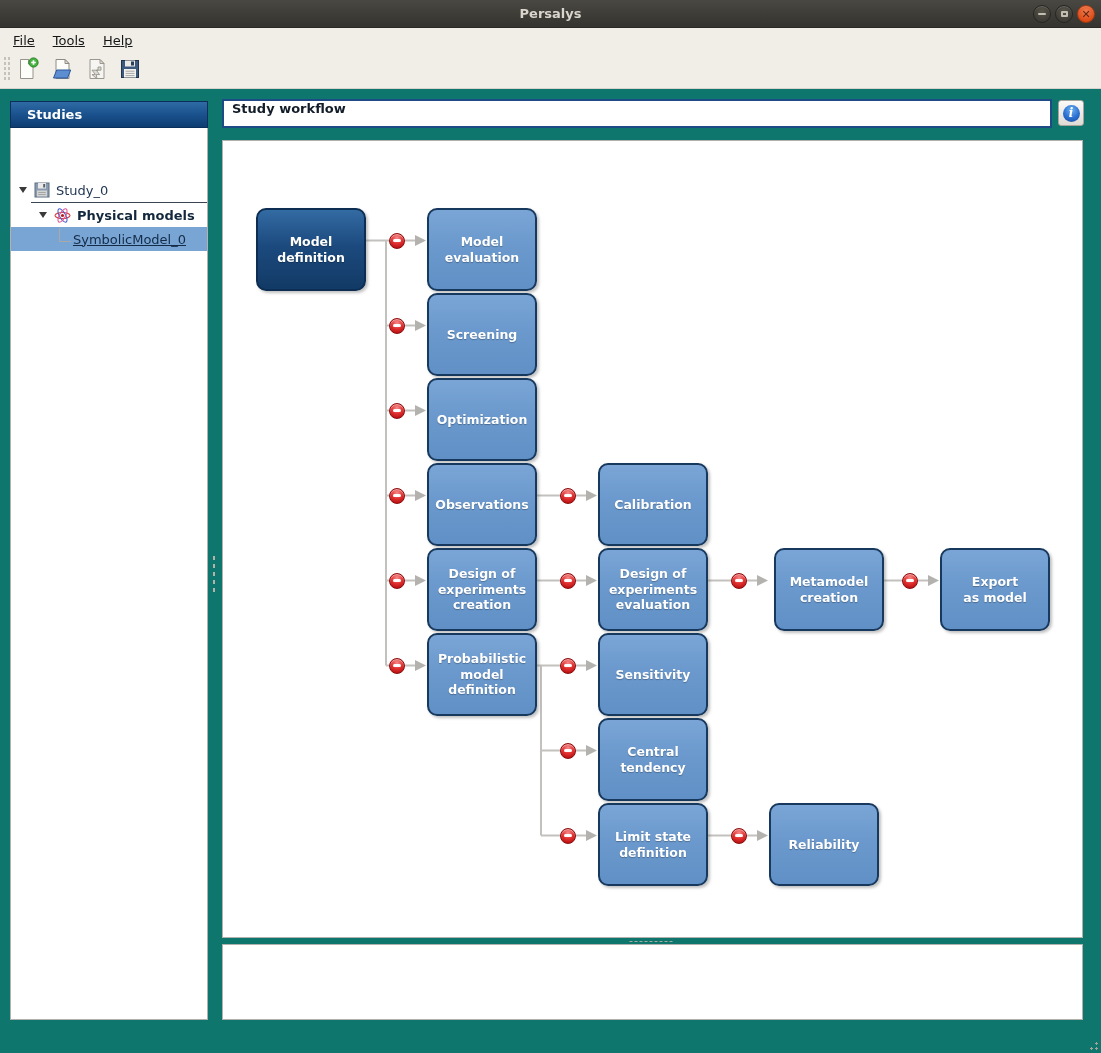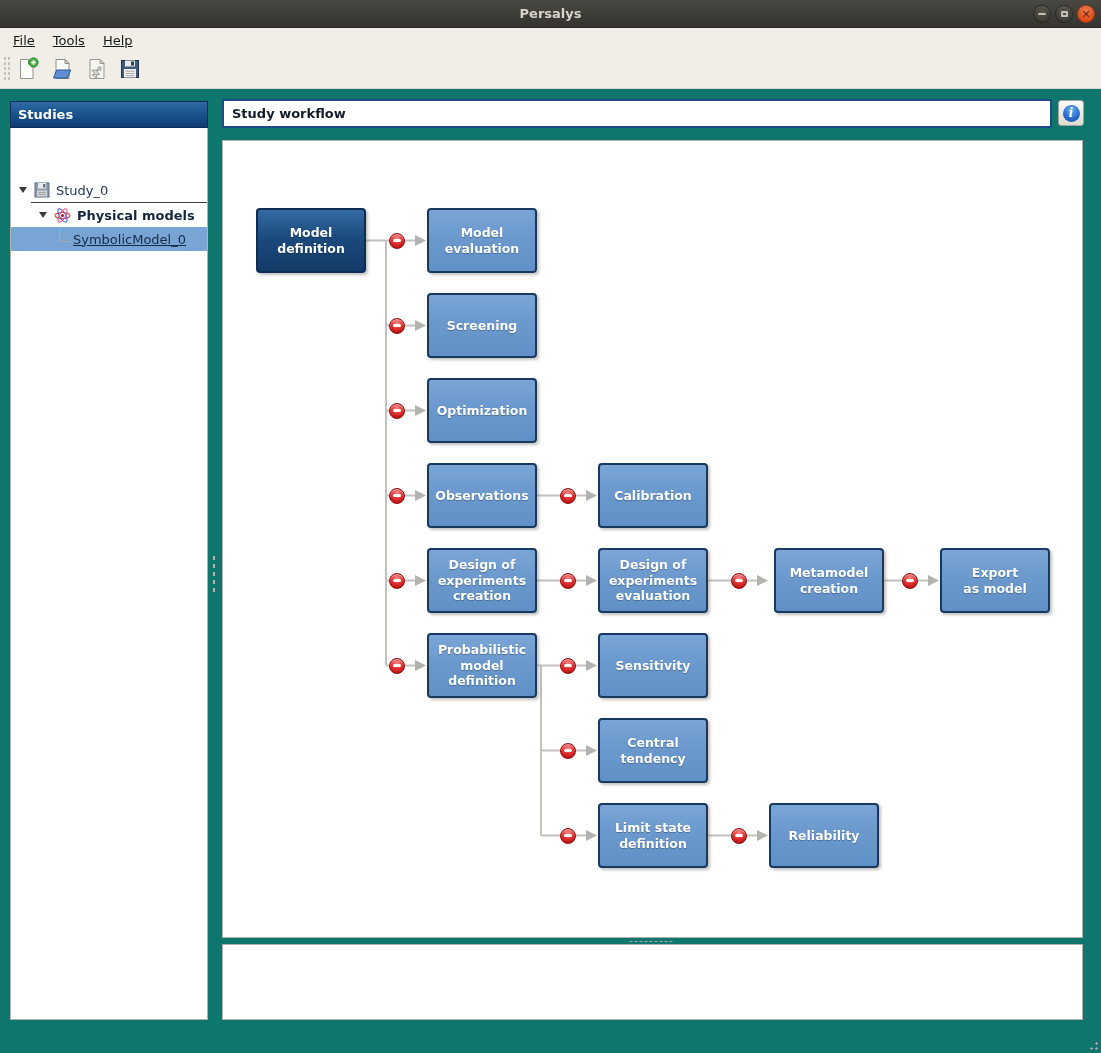--- a/index.html
+++ b/index.html
@@ -49,21 +49,21 @@
     background-image:radial-gradient(#c6c2ba 34%,transparent 36%);
     background-size:4px 5px;
   }
   .tool-btn{
     width:32px;height:32px;margin-left:2px;border:none;background:transparent;
     display:flex;align-items:center;justify-content:center;padding:0;cursor:default;
   }
   
   .sidebar{position:absolute;left:10px;top:101px;width:198px;height:919px;display:flex;flex-direction:column;}
   .sidebar-header{
-    height:27px;flex:none;display:flex;align-items:center;padding-left:7px;
+    height:27px;flex:none;display:flex;align-items:center;padding-left:16px;
     background:linear-gradient(180deg,#2f6ba5 0%,#1c5490 45%,#0d3d72 100%);
     border:1px solid #0a2f5c;color:#ffffff;font-size:13px;font-weight:bold;
   }
   .sidebar-tree{
     flex:1;background:#ffffff;border:1px solid #b3b1ad;border-top:none;
     padding-top:6px;font-size:13px;color:#1f3450;overflow:hidden;
   }
   .tree-row{height:24px;display:flex;align-items:center;}
   .row-study{padding-left:8px;margin-top:44px;}
   .row-pm{padding-left:28px;font-weight:bold;color:#13273d;}
@@ -79,21 +79,21 @@
   
   .vsplit{
     position:absolute;left:210px;top:553px;width:7px;height:42px;
     background-image:radial-gradient(#b5b2ac 35%,transparent 37%);
     background-size:4px 8px;background-position:center;background-repeat:repeat-y;
   }
   
   .main-title{
     position:absolute;left:222px;top:99px;width:830px;height:29px;
     background:#ffffff;border:2px solid #1d4b85;
-    display:flex;align-items:center;padding-left:8px;
+    display:flex;padding-left:8px;
     font-size:13px;font-weight:bold;color:#121d29;
   }
   .info-btn{
     position:absolute;left:1058px;top:100px;width:26px;height:26px;
     background:linear-gradient(180deg,#fbfaf8,#dedbd4);
     border:1px solid #a7a49e;border-radius:3px;
     display:flex;align-items:center;justify-content:center;padding:0;cursor:default;
   }
   .info-circle{
     width:17px;height:17px;border-radius:50%;
@@ -104,21 +104,21 @@
   }
   
   .canvas{
     position:absolute;left:222px;top:140px;width:861px;height:798px;
     background:#ffffff;border:1px solid #b3b1ad;overflow:hidden;
   }
   .wf-svg{position:absolute;left:0;top:0;}
   .conn{stroke:#c3c1be;stroke-width:2;}
   .arrowhead{fill:#b4b2af;}
   .wf-node{
-    position:absolute;width:110px;height:65px;border-radius:4px;
+    position:absolute;width:110px;height:83px;border-radius:10px;
     border:2px solid #17395e;
     background:linear-gradient(180deg,#7aa5d6 0%,#6b99cd 45%,#6090c6 100%);
     color:#ffffff;font-weight:bold;font-size:12.5px;line-height:1.25;
     display:flex;align-items:center;justify-content:center;text-align:center;
     white-space:pre-line;text-shadow:0 1px 1px rgba(0,0,0,.28);
     box-shadow:2px 2px 3px rgba(100,100,100,.40);cursor:default;
   }
   .wf-node.dark{
     background:linear-gradient(180deg,#336ba3 0%,#1c4a7e 45%,#123a66 100%);
     border-color:#0d2d52;

